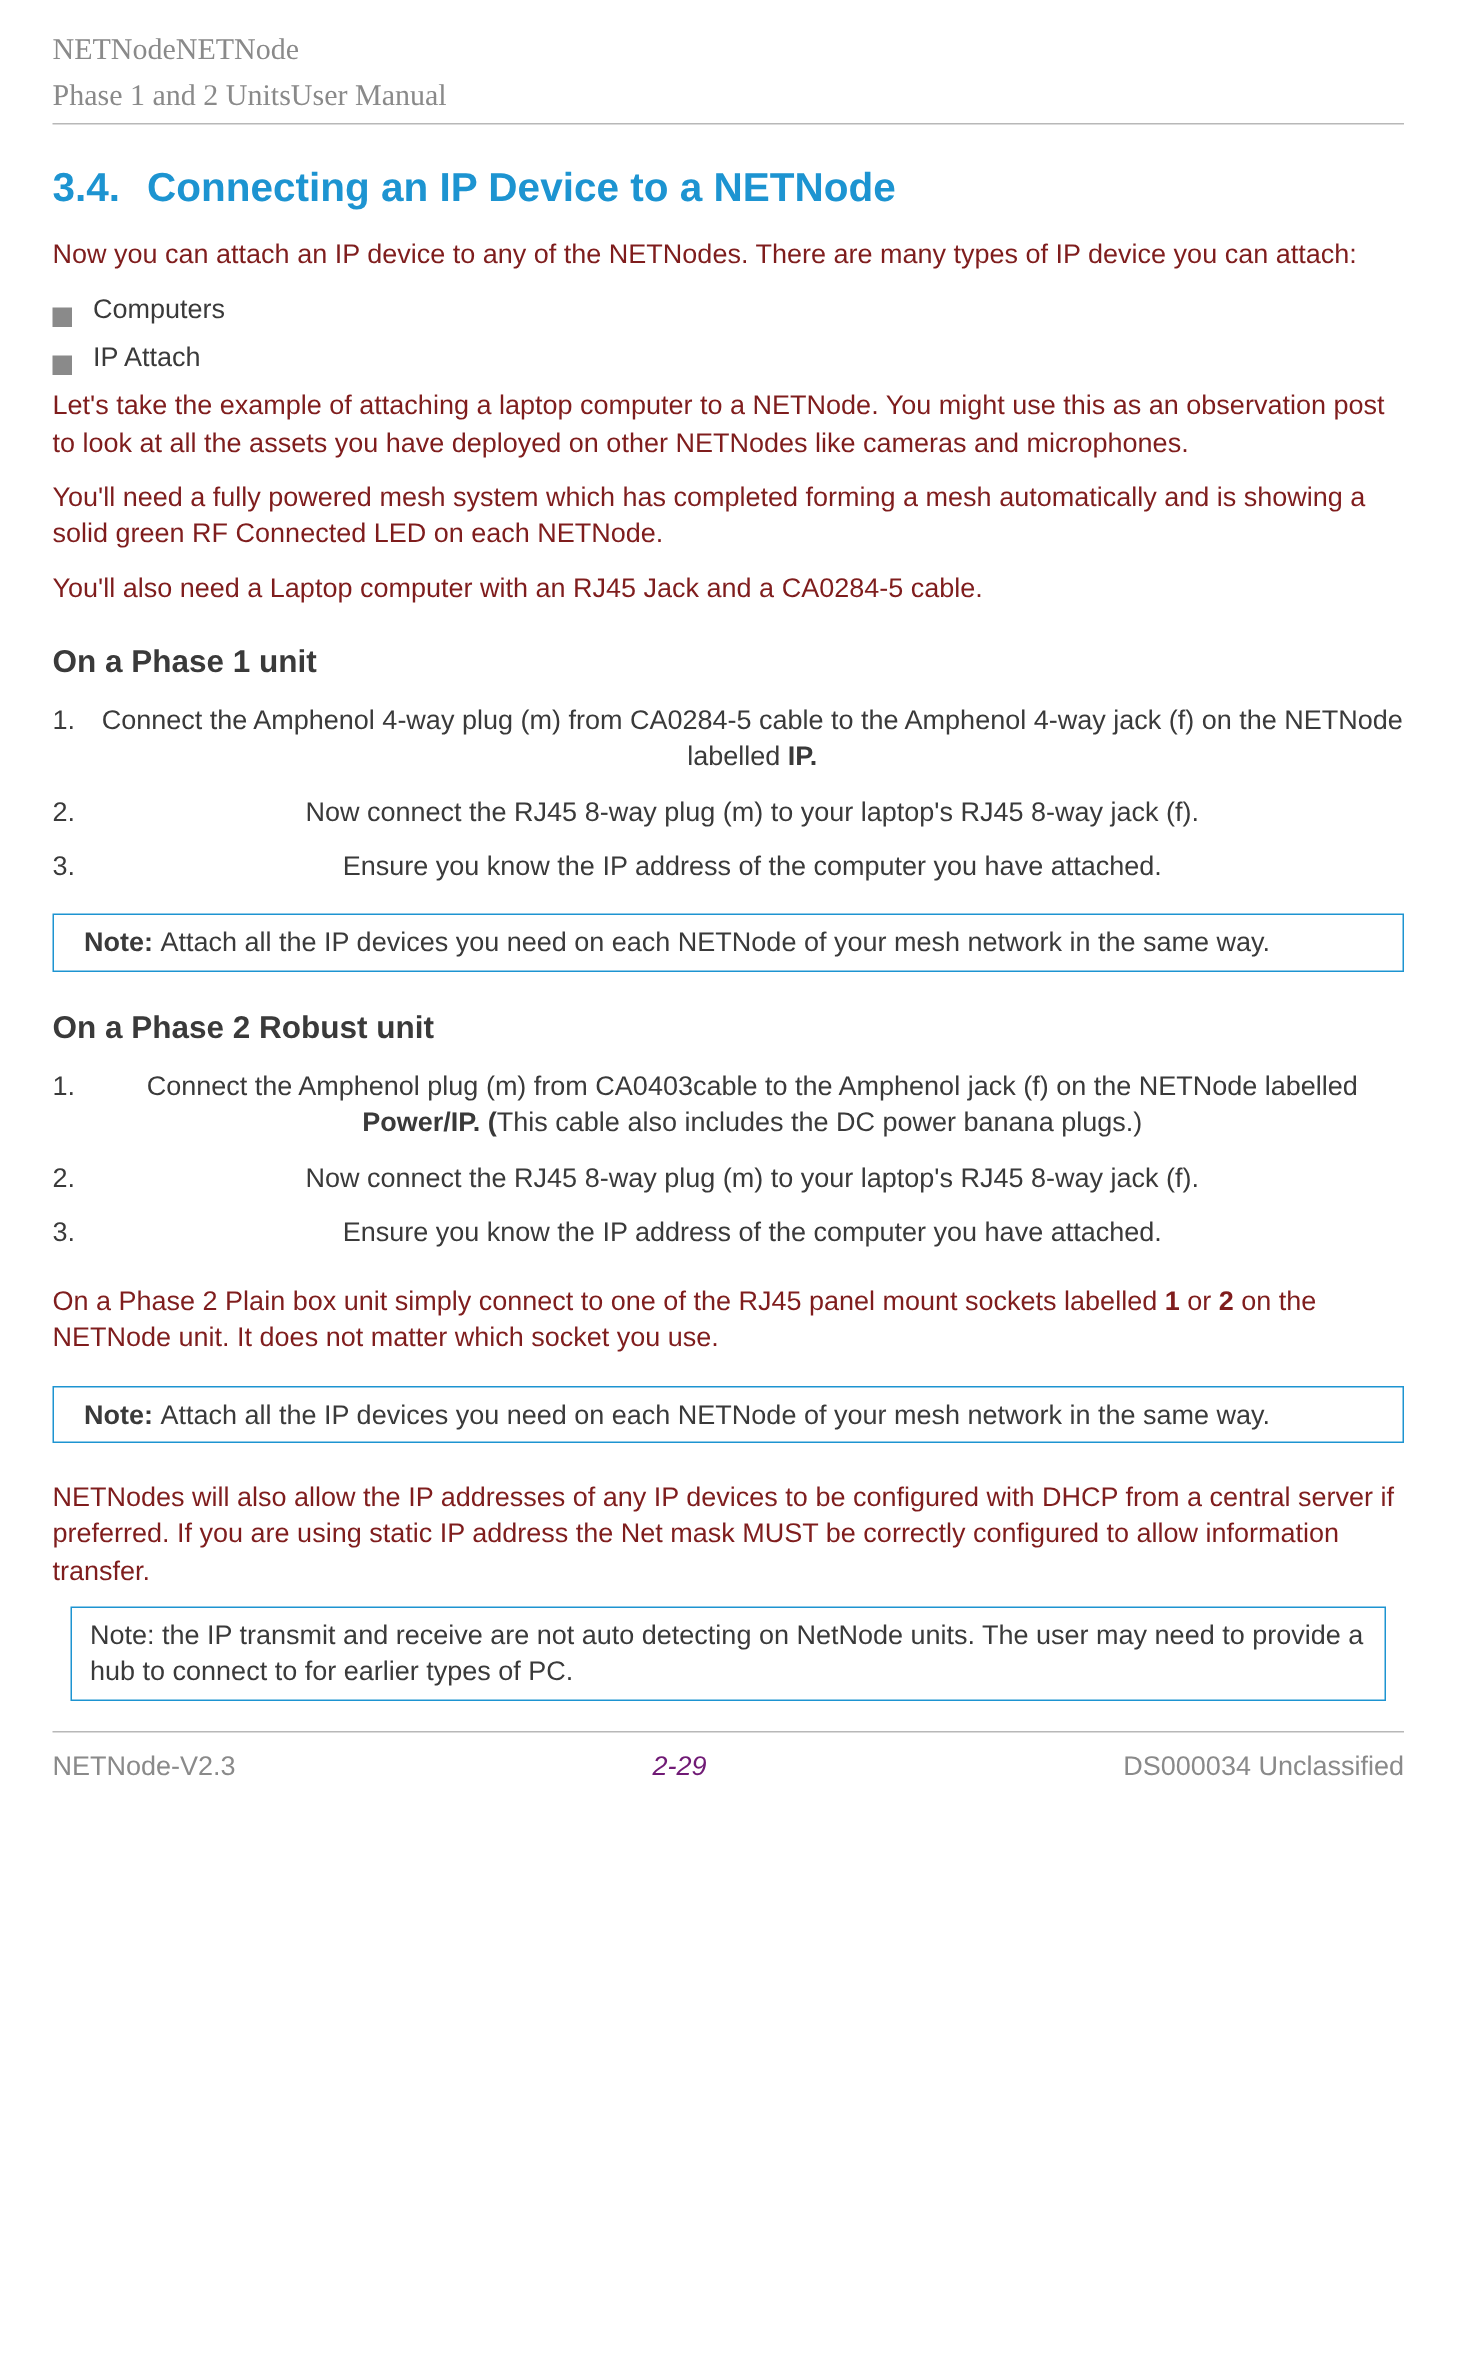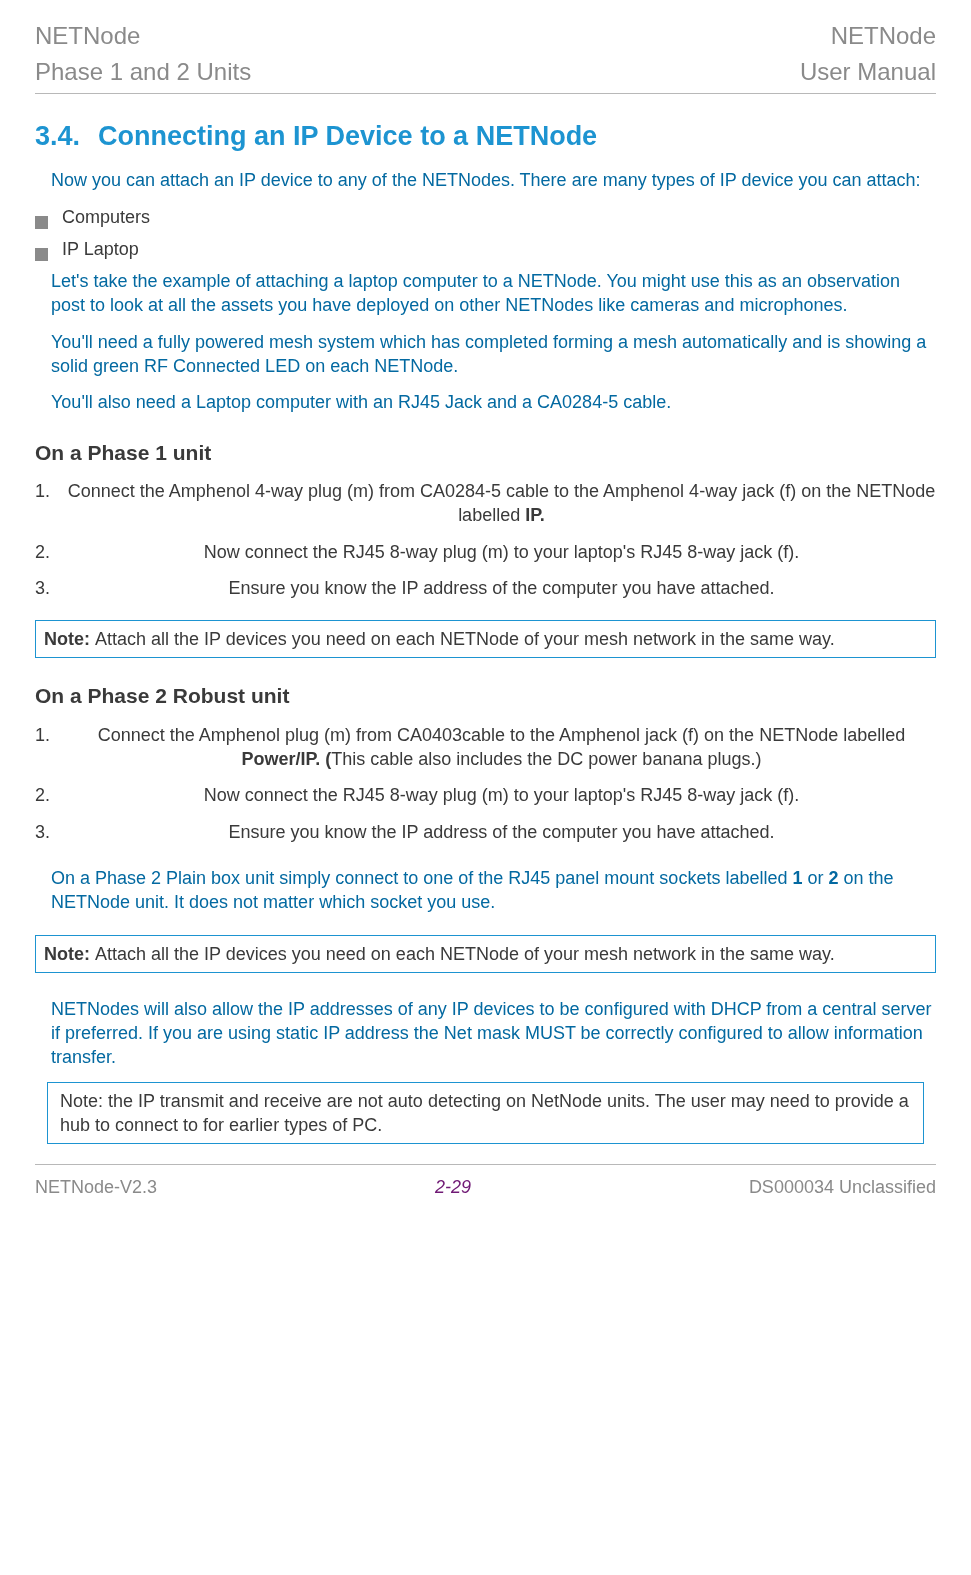--- a/index.html
+++ b/index.html
@@ -11,42 +11,41 @@
       font-family: Tahoma, Verdana, Arial, sans-serif;
       font-size: 18px;
       color: #3a3a3a;
       background: #fff;
       width: 971px;
       padding: 20px 35px 15px 35px;
       line-height: 1.35;
     }
     .header-row {
       display: flex;
-      justify-content: space-between;
       color: #8a8a8a;
-      font-size: 24px;
+      font-size: 20px;
       margin-bottom: 4px;
+      font-family: Liberation Serif, serif;
     }
     .header-border {
       border-bottom: 1.5px solid #b8b8b8;
       margin-bottom: 24px;
     }
     .section-heading {
       color: #1d94d1;
       font-size: 27px;
       font-weight: bold;
       margin-bottom: 14px;
     }
     .section-number {
       margin-right: 18px;
     }
     p {
       margin-bottom: 12px;
-      color: #0369a1;
-      margin-left: 16px;
+      color: #7f1d1d;
     }
     .bullet-row {
       display: flex;
       align-items: flex-end;
       margin-bottom: 8px;
       margin-left: 0;
     }
     .bullet-square {
       width: 13px;
       height: 13px;
@@ -71,21 +70,21 @@
       position: relative;
       text-align: center;
     }
     ol li::before {
       content: counter(item) ".";
       position: absolute;
       left: 0;
     }
     .note-box {
       border: 1.5px solid #1d94d1;
-      padding: 6px 8px;
+      padding: 6px 20px;
       margin-top: 20px;
       margin-bottom: 24px;
     }
     .note-box-inner {
       border: 1.5px solid #1d94d1;
       padding: 6px 12px;
       margin-left: 12px;
       margin-right: 12px;
       margin-top: 8px;
       margin-bottom: 20px;
@@ -128,21 +127,21 @@
 </div>
 
 <p>Now you can attach an IP device to any of the NETNodes. There are many types of IP device you can attach:</p>
 
 <div class="bullet-row">
   <span class="bullet-square"></span>
   <span>Computers</span>
 </div>
 <div class="bullet-row">
   <span class="bullet-square"></span>
-  <span>IP Laptop</span>
+  <span>IP Attach</span>
 </div>
 
 <p>Let's take the example of attaching a laptop computer to a NETNode. You might use this as an observation post to look at all the assets you have deployed on other NETNodes like cameras and microphones.</p>
 <p>You'll need a fully powered mesh system which has completed forming a mesh automatically and is showing a solid green RF Connected LED on each NETNode.</p>
 <p>You'll also need a Laptop computer with an RJ45 Jack and a CA0284-5 cable.</p>
 
 <div class="subheading">On a Phase 1 unit</div>
 <ol>
   <li>
     <span>Connect the Amphenol 4-way plug (m) from CA0284-5 cable to the Amphenol 4-way jack (f) on the NETNode labelled </span><span class="bold">IP.</span>

